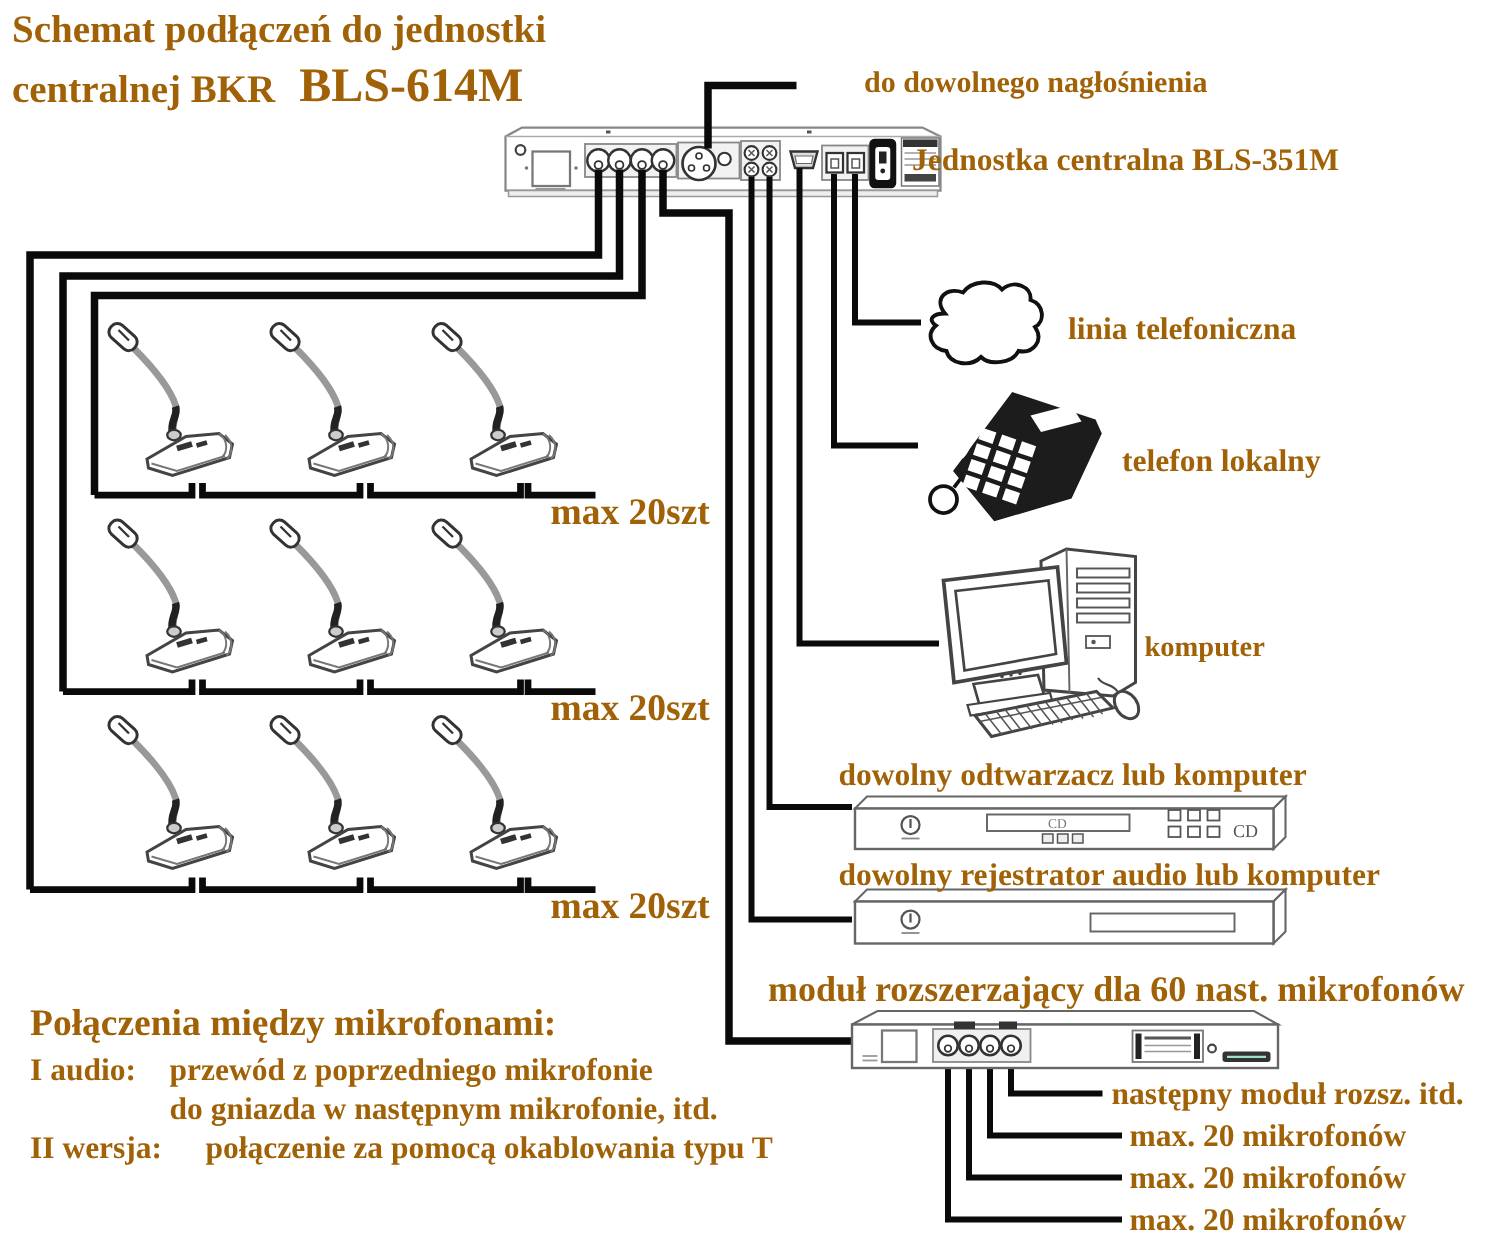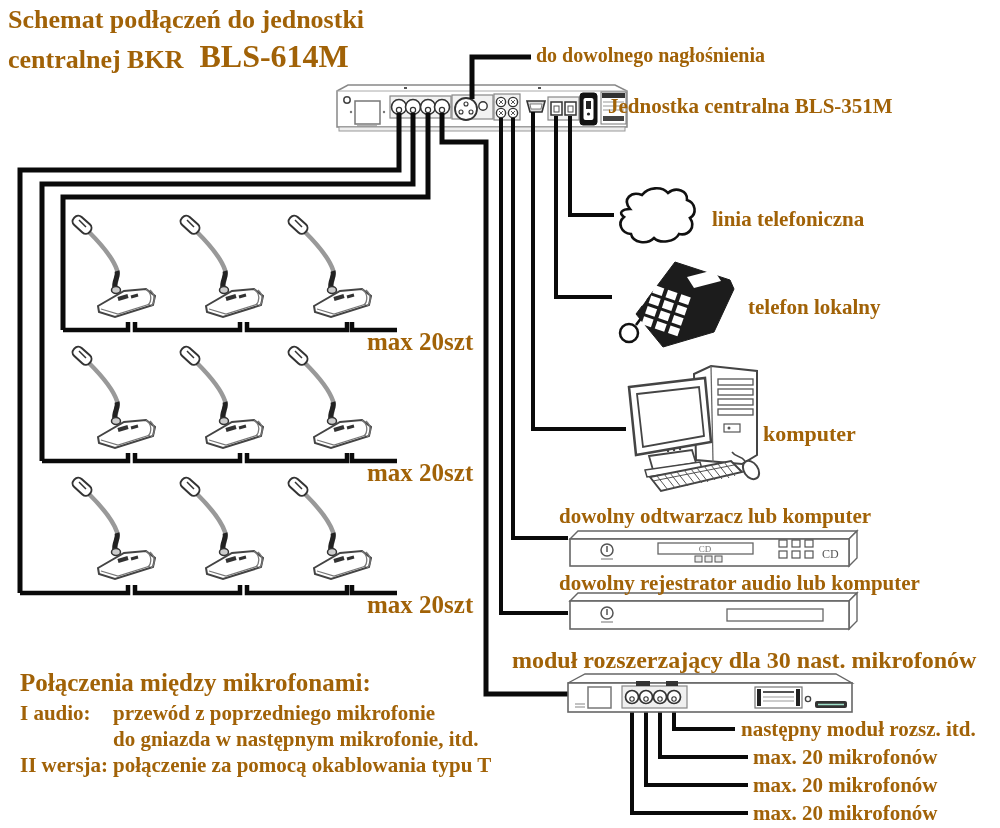--- a/index.html
+++ b/index.html
@@ -5,22 +5,22 @@
   html,body{margin:0;padding:0;background:#fff;}
   .stage{position:relative;width:1000px;height:828px;background:#fff;overflow:hidden;
          font-family:"Liberation Serif", serif;color:#111;}
   svg{position:absolute;left:0;top:0;}
   .lbl{position:absolute;font-weight:bold;white-space:nowrap;color:#a16207;line-height:1.05;}
   .t26{font-size:26px;}
   .t32{font-size:32px;}
   .t25{font-size:25px;}
   .t24{font-size:24px;}
   .t21{font-size:21px;}
-  .t20{font-size:20px;}
-  .t22{font-size:22px;}
+  .t20{font-size:20px;margin-left:40px;}
+  .t22{font-size:19px;}
   .title2{display:flex;align-items:flex-end;gap:16px;}
   .note-row{display:flex;}
   .note-label{width:93px;flex:none;}
 </style>
 </head>
 <body>
 
 <div class="stage">
 
 <svg width="1000" height="828" viewBox="0 0 1000 828">
@@ -300,30 +300,30 @@
 <div class="lbl t21" style="left:712px;top:208px;">linia telefoniczna</div>
 <div class="lbl t21" style="left:748px;top:296px;">telefon lokalny</div>
 <div class="lbl t22" style="left:763px;top:422px;">komputer</div>
 <div class="lbl t21" style="left:559px;top:505px;">dowolny odtwarzacz lub komputer</div>
 <div class="lbl t21" style="left:559px;top:572px;">dowolny rejestrator audio lub komputer</div>
 
 <div class="lbl t25" style="left:367px;top:329px;">max 20szt</div>
 <div class="lbl t25" style="left:367px;top:460px;">max 20szt</div>
 <div class="lbl t25" style="left:367px;top:592px;">max 20szt</div>
 
-<div class="lbl t24" style="left:512px;top:648px;">moduł rozszerzający dla 30 nast. mikrofonów</div>
+<div class="lbl t24" style="left:512px;top:648px;">moduł rozszerzający dla 60 nast. mikrofonów</div>
 <div class="lbl t21" style="left:741px;top:718px;">następny moduł rozsz. itd.</div>
 <div class="lbl t21" style="left:753px;top:746px;">max. 20 mikrofonów</div>
 <div class="lbl t21" style="left:753px;top:774px;">max. 20 mikrofonów</div>
 <div class="lbl t21" style="left:753px;top:802px;">max. 20 mikrofonów</div>
 
 <div class="lbl t25" style="left:20px;top:670px;">Połączenia między mikrofonami:</div>
 <div class="lbl t21 note-row" style="left:20px;top:702px;">
   <span class="note-label">I audio:</span>
   <span>przewód z poprzedniego mikrofonie</span>
 </div>
 <div class="lbl t21" style="left:113px;top:728px;text-align:right;">do gniazda w następnym mikrofonie, itd.</div>
-<div class="lbl t21 note-row" style="left:20px;top:754px;">
+<div class="lbl t21 note-row" style="left:20px;top:754px;gap:24px;">
   <span class="note-label">II wersja:</span>
   <span>połączenie za pomocą okablowania typu T</span>
 </div>
 
 </div>
 
 </body></html>

